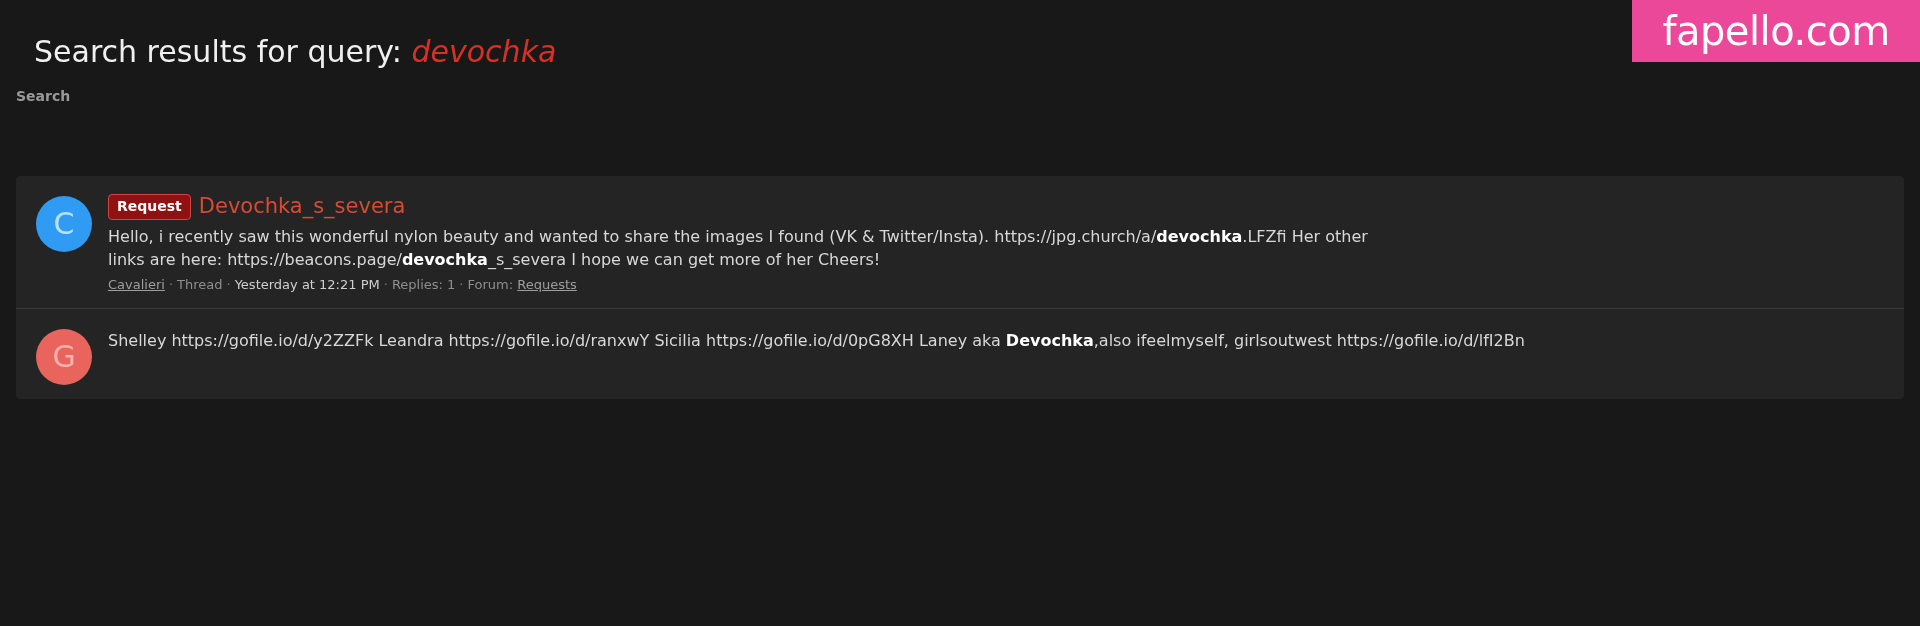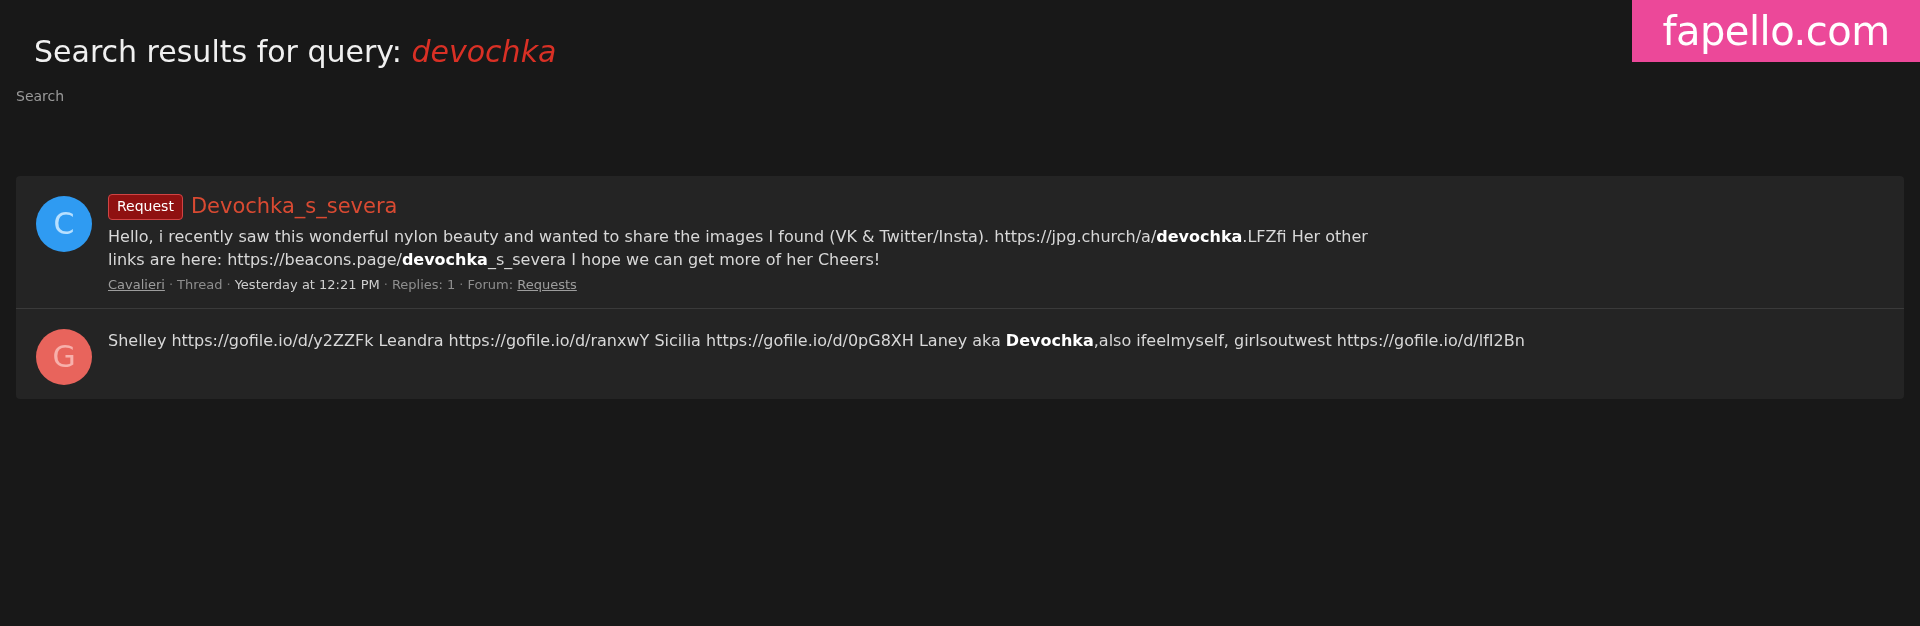--- a/index.html
+++ b/index.html
@@ -54,21 +54,21 @@
     color: #d93025;
     font-style: italic;
   }
 
   
   .breadcrumb {
     position: absolute;
     top: 88px;
     left: 16px;
     font-size: 14px;
-    font-weight: normal;
+    font-weight: bold;
     color: #9a9a9a;
     text-align: center;
   }
   .breadcrumb-item {
     color: #9a9a9a;
     text-decoration: none;
   }
 
   
   .results-block {
@@ -114,21 +114,21 @@
     display: flex;
     align-items: center;
     flex-wrap: nowrap;
     margin-bottom: 5px;
     line-height: 1;
   }
 
   .badge {
     display: inline-block;
     font-size: 14px;
-    font-weight: normal;
+    font-weight: bold;
     padding: 4px 8px 5px 8px;
     border-radius: 4px;
     margin-right: 8px;
     line-height: 1.05;
     white-space: nowrap;
   }
   .badge-request {
     background: #8f1111;
     color: #ffffff;
     border: 1px solid #d04444;

